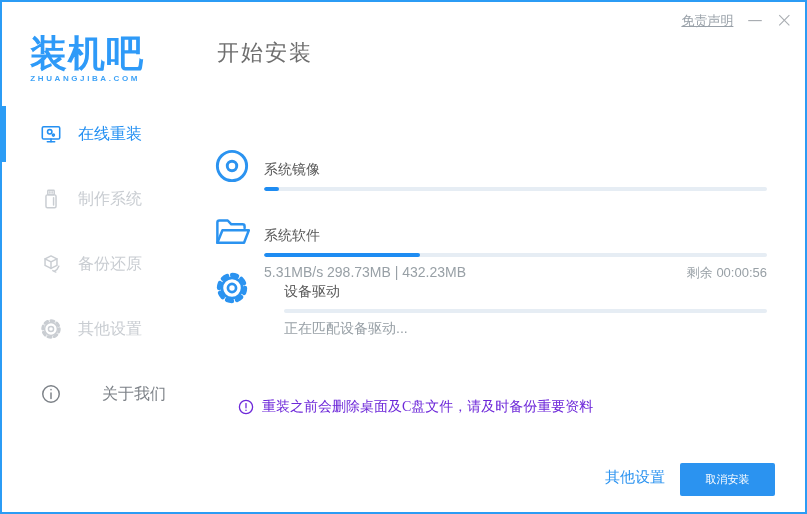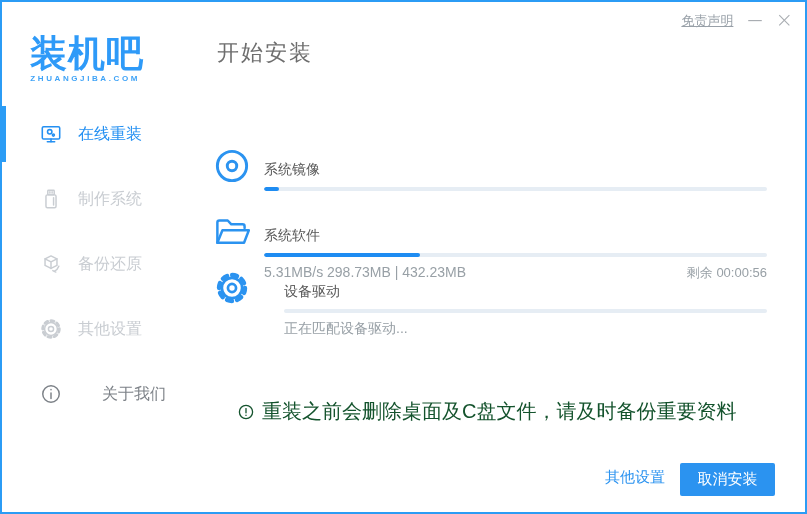--- a/index.html
+++ b/index.html
@@ -82,34 +82,34 @@
   .bar {
     height:4px; background:#e6edf4; border-radius:2px; overflow:hidden; margin-bottom:7px;
   }
   .bar-fill { height:100%; width:0; background:#1e8cf2; border-radius:2px; }
   .task-stats { display:flex; justify-content:space-between; align-items:baseline; }
   .stats-text { font-size:14px; color:#98a0a6; }
   .remaining-text { font-size:13px; color:#98a0a6; }
 
   .note {
     position:absolute; top:306px; left:36px;
-    display:flex; align-items:center; font-size:20px; color:#14532d;
+    display:flex; align-items:center; font-size:14px; color:#6d28d9;font-family:Liberation Serif, serif;
   }
   .note .n-icon { width:16px; height:16px; margin-right:8px; flex:0 0 auto; }
   .note .n-icon svg { width:16px; height:16px; display:block; }
 
   
   .reselect-btn {
     position:absolute; right:140px; bottom:25px;
     font-size:15px; color:#2b93f0; background:none; border:none; cursor:pointer;
   }
   .cancel-btn {
     position:absolute; right:30px; bottom:16px;
     width:95px; height:33px; background:#2b93f0; color:#fff;
-    font-size:15px; border:none; border-radius:2px; cursor:pointer;
+    font-size:11px; border:none; border-radius:2px; cursor:pointer;
     font-family:Liberation Serif, serif;
   }
 </style>
 </head>
 <body>
 
 <div class="window">
 
   <div class="titlebar-controls">
     <span class="disclaimer">免责声明</span>

